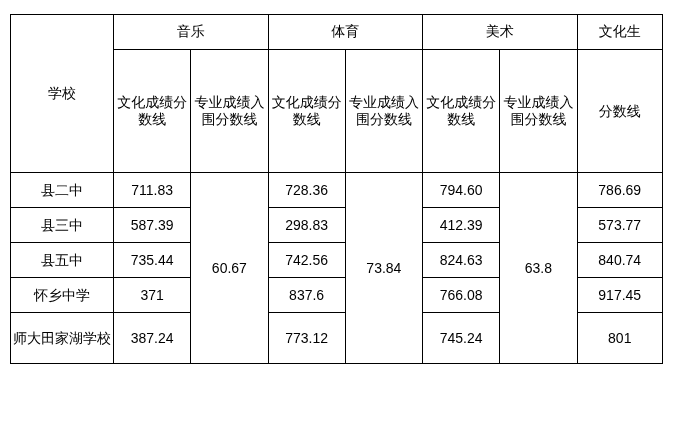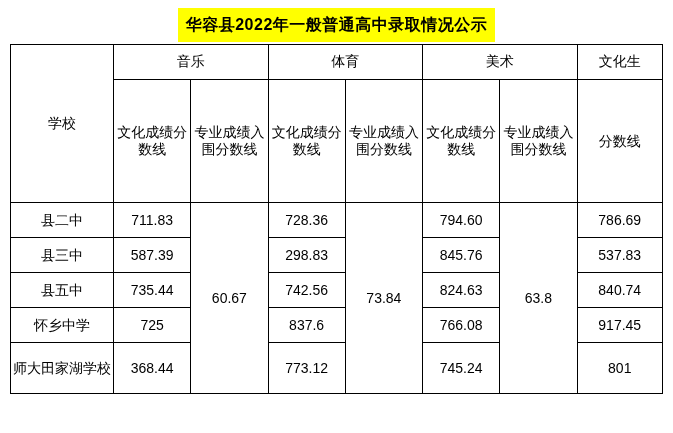--- a/index.html
+++ b/index.html
@@ -82,23 +82,20 @@
     line-height: 19px;
     margin-left: 13px;
   }
 </style>
 </head>
 <body>
 
 <div id="page">
 
 
-  <div class="subtitle-wrap">
-    <span class="subtitle">华容县2022年一般普通高中录取情况公示</span>
-  </div>
 
   <table class="main">
     <colgroup>
       <col style="width:100px">
       <col style="width:75px">
       <col style="width:75px">
       <col style="width:75px">
       <col style="width:75px">
       <col style="width:75px">
       <col style="width:75px">
@@ -130,42 +127,42 @@
         <td class="merged-score" rowspan="5">73.84</td>
         <td class="row-cell">794.60</td>
         <td class="merged-score" rowspan="5">63.8</td>
         <td class="row-cell">786.69</td>
       </tr>
 
       <tr>
         <td class="row-cell school-name">县三中</td>
         <td class="row-cell">587.39</td>
         <td class="row-cell">298.83</td>
-        <td class="row-cell">845.76</td>
-        <td class="row-cell">537.83</td>
+        <td class="row-cell">412.39</td>
+        <td class="row-cell">573.77</td>
       </tr>
 
       <tr>
         <td class="row-cell school-name">县五中</td>
         <td class="row-cell">735.44</td>
         <td class="row-cell">742.56</td>
         <td class="row-cell">824.63</td>
         <td class="row-cell">840.74</td>
       </tr>
 
       <tr>
         <td class="row-cell school-name">怀乡中学</td>
-        <td class="row-cell">725</td>
+        <td class="row-cell">371</td>
         <td class="row-cell">837.6</td>
         <td class="row-cell">766.08</td>
         <td class="row-cell">917.45</td>
       </tr>
 
       <tr>
         <td class="row-cell school-name two-line" style="height:46px">师大田家湖学校</td>
-        <td class="row-cell">368.44</td>
+        <td class="row-cell">387.24</td>
         <td class="row-cell">773.12</td>
         <td class="row-cell">745.24</td>
         <td class="row-cell">801</td>
       </tr>
     </tbody>
   </table>
 </div>
 
 </body></html>

